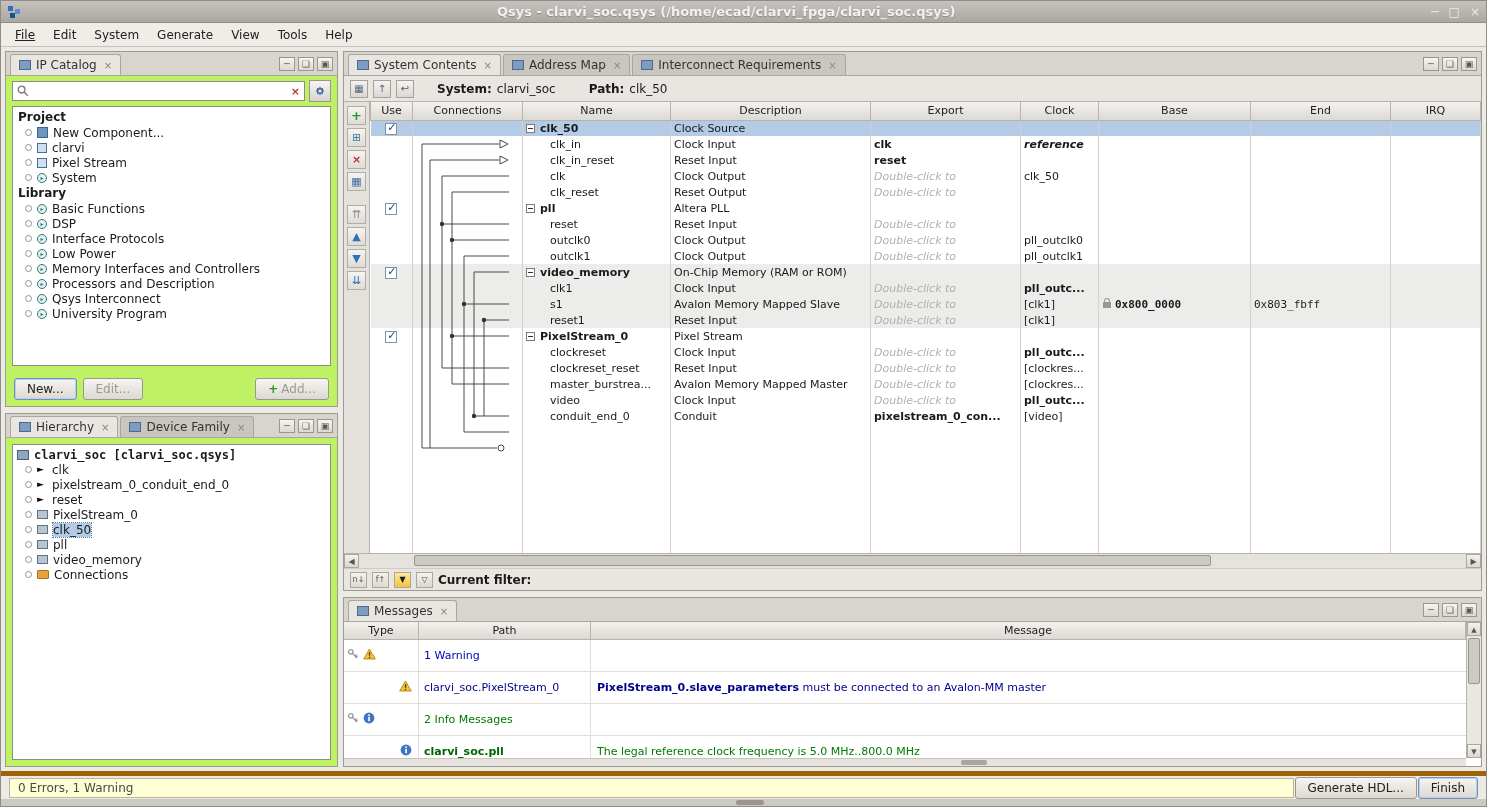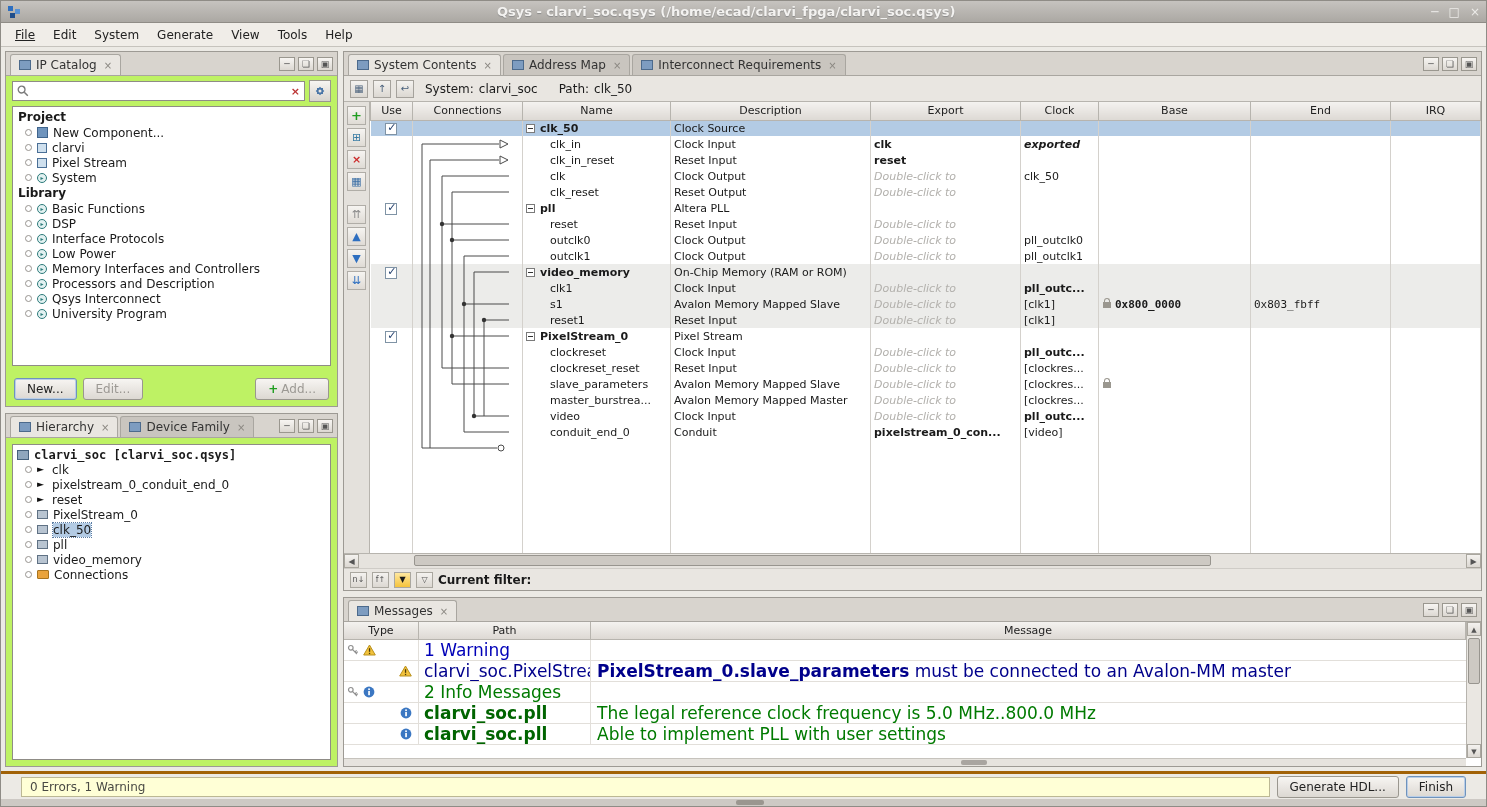--- a/index.html
+++ b/index.html
@@ -55,21 +55,21 @@
 .sel-item .lbl{background:#b3cbe4;outline:1px dotted #5b7da3}
 .ipbtns{display:flex;align-items:center;gap:6px;padding:5px 8px;flex:0 0 34px}
 .btn{border:1px solid #9a978f;background:linear-gradient(#f7f5f2,#dcd8d2);border-radius:3px;padding:3px 12px;font-size:12px;color:#222;font-family:inherit}
 .btn.focused{border-color:#6f93bc;box-shadow:0 0 0 1px #b9cee8 inset}
 .btn.disabled{color:#9c9994}
 .btn .plus{color:#1f9d1f;font-weight:bold;margin-right:3px}
 #add-btn{margin-left:auto}
 
 .systb{height:26px;display:flex;align-items:center;gap:5px;padding:0 6px;border-bottom:1px solid #b7b4ae;background:#e9e6e1;flex:0 0 26px}
 .sbtn{width:18px;height:18px;border:1px solid #a5a29c;background:linear-gradient(#f4f2ef,#dcd8d2);font-size:10px;line-height:16px;text-align:center;color:#4a617c}
-.syslabel{font-weight:normal;margin-left:6px}
+.syslabel{font-weight:bold;margin-left:18px}
 .sysval{margin-right:10px}
 .mainbody{flex:1;display:flex;overflow:hidden;background:#fff}
 .vtb{width:26px;background:#e4e1dc;border-right:1px solid #b7b4ae;display:flex;flex-direction:column;align-items:center;padding-top:4px;gap:3px;flex:0 0 26px}
 .vbtn{width:19px;height:19px;border:1px solid #b0ada7;background:linear-gradient(#f6f4f1,#dfdbd5);font-size:11px;display:flex;align-items:center;justify-content:center}
 .vb-plus{color:#1f9d1f;font-weight:bold;font-size:13px}
 .vb-grid1{color:#3a7ca5}
 .vb-x{color:#cc2a2a;font-weight:bold}
 .vb-grid2{color:#3a6ea5}
 .vb-top{color:#8a8a8a}
 .vb-up,.vb-down,.vb-bottom{color:#2e6fc0}
@@ -106,40 +106,40 @@
 .fbtn.funnel{color:#1a1a1a;background:linear-gradient(#ffe8a0,#f5c33b)}
 .filterlabel{font-weight:bold}
 
 .msgarea{flex:1;position:relative;background:#fff;overflow:hidden}
 .msg-head{display:flex;height:18px;background:linear-gradient(#f4f2ef,#ddd9d4);border-bottom:1px solid #b7b4ae;font-size:11px;margin-right:15px}
 .mh{display:flex;align-items:center;justify-content:center;border-right:1px solid #b7b4ae;color:#222}
 .mh-type{width:75px;flex:0 0 75px}
 .mh-path{width:172px;flex:0 0 172px}
 .mh-msg{flex:1}
 .msg-body{margin-right:15px}
-.msg-row{display:flex;height:21px;align-items:center;border-bottom:1px solid #e2dfda;font-size:17px;background:#fff}
+.msg-row{display:flex;height:32px;align-items:center;border-bottom:1px solid #e2dfda;font-size:11px;background:#fff}
 .m-type{width:75px;flex:0 0 75px;display:flex;align-items:center;justify-content:flex-end;gap:4px;padding-right:6px;border-right:1px solid #e2dfda;height:100%}
 .msg-row.group-warning .m-type,.msg-row.group-info .m-type{justify-content:flex-start;padding-left:3px}
 .m-path{width:172px;flex:0 0 172px;padding:0 5px;border-right:1px solid #e2dfda;height:100%;display:flex;align-items:center;white-space:nowrap;overflow:hidden}
 .m-msg{flex:1;padding:0 6px;white-space:nowrap;overflow:hidden}
 .msg-row.group-warning .m-path{color:#0000b8}
 .msg-row.warning .m-path{color:#00008b;font-weight:normal}
 .msg-row.warning .m-msg{color:#00008b}
 .msg-row.group-info .m-path{color:#007a00}
 .msg-row.info .m-path{color:#006400;font-weight:bold}
 .msg-row.info .m-msg{color:#007a00}
 .vscroll{position:absolute;top:0;right:0;width:15px;bottom:8px;background:#eae7e2;border-left:1px solid #b7b4ae;display:flex;flex-direction:column}
 .sarrow{height:14px;font-size:7px;text-align:center;line-height:14px;color:#555;border:1px solid #aaa79f;background:linear-gradient(#f4f2ef,#dcd8d2)}
 .strack{flex:1;position:relative}
 .sthumb{position:absolute;top:2px;left:1px;right:1px;height:46px;background:#cdc9c3;border:1px solid #98958f;border-radius:2px}
 .cornerbtn{position:absolute;top:0;right:0;width:15px;height:18px;border-left:1px solid #b7b4ae;background:linear-gradient(#f8e2a8,#eec04a);font-size:9px;text-align:center;line-height:18px;color:#7a5a10}
 .msg-hscroll{position:absolute;bottom:0;left:0;right:15px;height:8px;background:#e6e3de;border-top:1px solid #c6c3bd}
 .msg-hthumb{position:absolute;left:55%;width:26px;top:1px;height:5px;background:#a9a5a0;border-radius:2px}
 
-.statusbar{height:28px;background:#eceae5;border-top:3px solid #a16207;display:flex;align-items:center;padding:0 20px;gap:7px;flex:0 0 28px}
+.statusbar{height:28px;background:#eceae5;border-top:5px solid #a16207;display:flex;align-items:center;padding:0 8px;gap:1px;flex:0 0 28px}
 .statusfield{flex:1;height:20px;background:#ffffd6;border:1px solid #bcb894;display:flex;align-items:center;padding:0 8px;color:#4a4a44}
 .bottomstrip{height:7px;background:#cdc9c4;position:relative;flex:0 0 7px}
 .bottomthumb{position:absolute;left:49.5%;width:28px;top:1px;height:5px;background:#9a968f;border-radius:2px}
 </style>
 </head>
 <body>
 
 <div class="app">
 
   <div class="titlebar">
@@ -431,21 +431,21 @@
                     <td class="c-base"></td>
                     <td class="c-end"></td>
                     <td class="c-irq"></td>
                   </tr>
                   <tr>
                     <td class="c-use"></td>
                     <td class="c-conn"></td>
                     <td class="c-name"><span class="pname">clk_in</span></td>
                     <td class="c-desc">Clock Input</td>
                     <td class="c-exp set">clk</td>
-                    <td class="c-clk clk-exported">exported</td>
+                    <td class="c-clk clk-exported">reference</td>
                     <td class="c-base"></td>
                     <td class="c-end"></td>
                     <td class="c-irq"></td>
                   </tr>
                   <tr>
                     <td class="c-use"></td>
                     <td class="c-conn"></td>
                     <td class="c-name"><span class="pname">clk_in_reset</span></td>
                     <td class="c-desc">Reset Input</td>
                     <td class="c-exp set">reset</td>
@@ -587,31 +587,20 @@
                     <td class="c-irq"></td>
                   </tr>
                   <tr>
                     <td class="c-use"></td>
                     <td class="c-conn"></td>
                     <td class="c-name"><span class="pname">clockreset_reset</span></td>
                     <td class="c-desc">Reset Input</td>
                     <td class="c-exp hint">Double-click to</td>
                     <td class="c-clk ">[clockres...</td>
                     <td class="c-base"></td>
-                    <td class="c-end"></td>
-                    <td class="c-irq"></td>
-                  </tr>
-                  <tr>
-                    <td class="c-use"></td>
-                    <td class="c-conn"></td>
-                    <td class="c-name"><span class="pname">slave_parameters</span></td>
-                    <td class="c-desc">Avalon Memory Mapped Slave</td>
-                    <td class="c-exp hint">Double-click to</td>
-                    <td class="c-clk ">[clockres...</td>
-                    <td class="c-base"><span class="lock"></span></td>
                     <td class="c-end"></td>
                     <td class="c-irq"></td>
                   </tr>
                   <tr>
                     <td class="c-use"></td>
                     <td class="c-conn"></td>
                     <td class="c-name"><span class="pname">master_burstrea...</span></td>
                     <td class="c-desc">Avalon Memory Mapped Master</td>
                     <td class="c-exp hint">Double-click to</td>
                     <td class="c-clk ">[clockres...</td>

